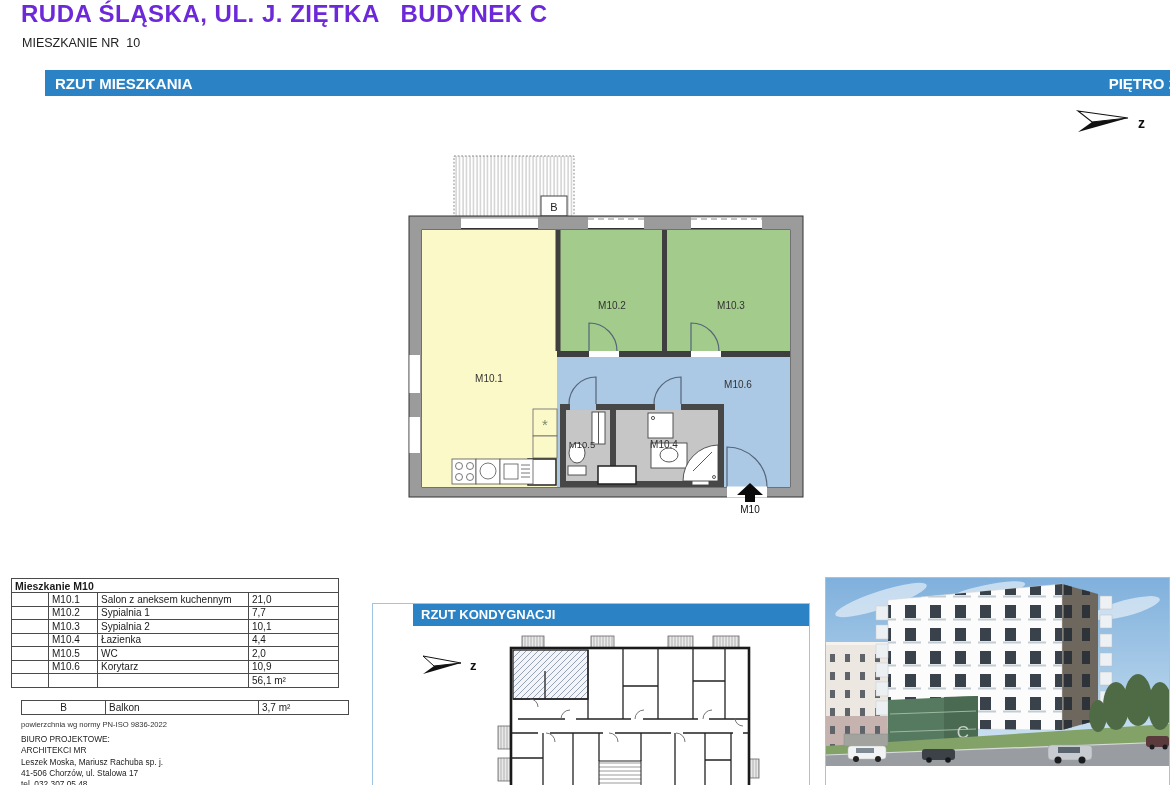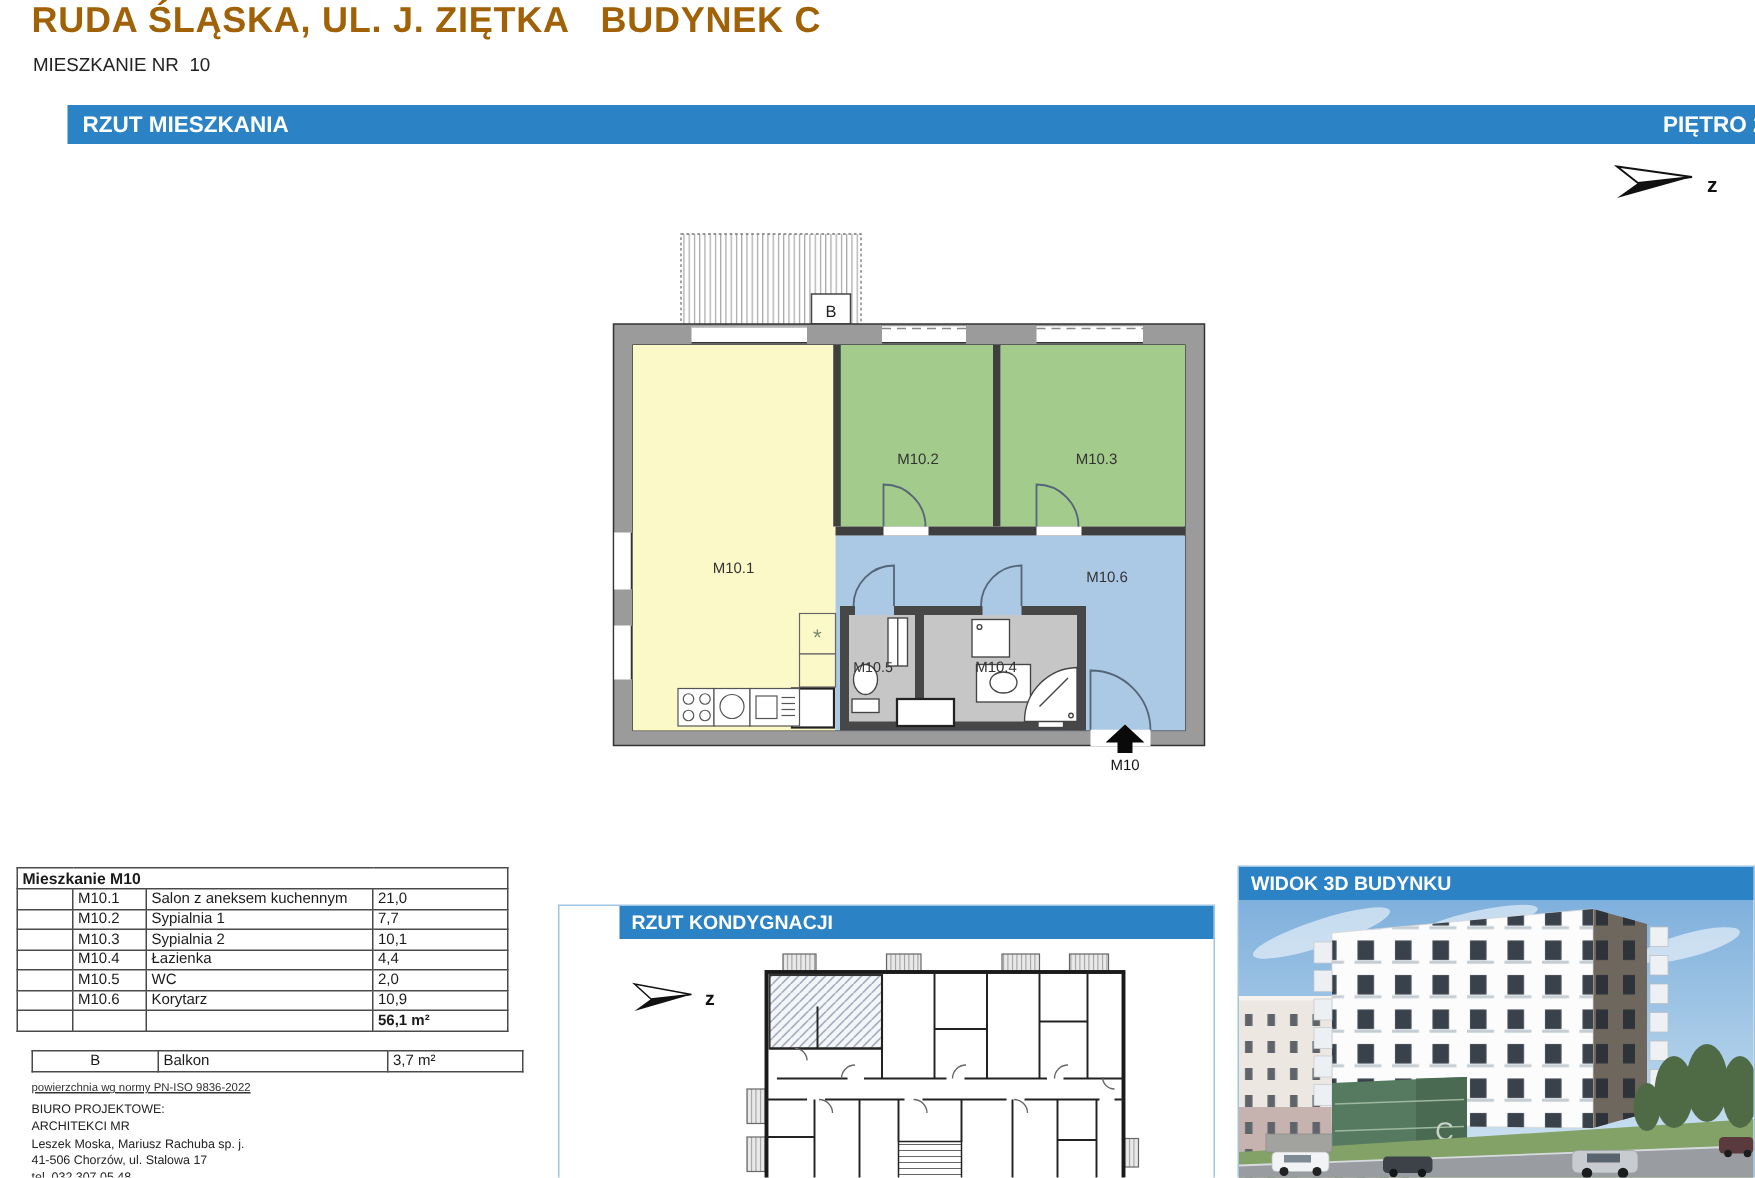--- a/index.html
+++ b/index.html
@@ -4,42 +4,42 @@
 <style>
   html,body{margin:0;padding:0;}
   body{
     width:1170px;height:785px;position:relative;overflow:hidden;
     background:#ffffff;
     font-family:"Liberation Sans","DejaVu Sans",sans-serif;
     color:#1a1a1a;
   }
   .abs{position:absolute;}
   
-  .doc-title{left:21px;top:0px;font-size:24px;font-weight:bold;letter-spacing:.5px;white-space:pre;color:#a16207;}
+  .doc-title{left:21px;top:0px;font-size:24px;font-weight:bold;letter-spacing:.5px;white-space:pre;color:#6d28d9;}
   .doc-subtitle{left:22px;top:36px;font-size:12.5px;color:#222;}
   .doc-subtitle .num{font-weight:normal;margin-left:7px;}
   .top-bar{left:21px;top:70px;width:1142px;height:26px;background:#2b83c5;color:#fff;
     display:flex;justify-content:space-between;align-items:center;padding:0 10px;box-sizing:border-box;
     font-size:15px;font-weight:bold;margin-left:24px;}
   
   .panel{border:1px solid #9fc5e3;background:#fff;box-sizing:border-box;}
   .panel-header{height:22px;background:#2b83c5;color:#fff;font-size:13px;font-weight:bold;
     line-height:22px;padding-left:8px;}
   #panel-floor{left:372px;top:603px;width:438px;height:203px;padding-left:40px;}
   #panel-3d{left:825px;top:577px;width:345px;height:212px;}
   
   table{border-collapse:collapse;table-layout:fixed;}
   #area-table{left:11px;top:578px;width:327px;}
   #area-table td{border:1px solid #4a4a4a;font-size:10px;height:12.5px;padding:0 3px;overflow:hidden;white-space:nowrap;}
   #area-table .thead td{font-weight:bold;font-size:10.5px;height:13px;}
-  #area-table .total td{font-weight:bold;}
+  #area-table .total td{font-weight:normal;}
   #balcony-table{left:21px;top:700px;width:327px;}
   #balcony-table td{border:1px solid #4a4a4a;font-size:10px;height:13px;padding:0 3px;white-space:nowrap;}
   #balcony-table .c-code{text-align:center;}
-  .norm-note{left:21px;top:720px;font-size:7.6px;color:#333;text-decoration:underline;}
+  .norm-note{left:21px;top:720px;font-size:7.6px;color:#333;}
   .office{left:21px;top:734px;font-size:8.3px;color:#222;line-height:11.3px;}
   svg{display:block;}
   text{font-family:"Liberation Sans","DejaVu Sans",sans-serif;}
 </style>
 </head>
 <body>
 
 <div class="abs doc-title">RUDA ŚLĄSKA, UL. J. ZIĘTKA   BUDYNEK C</div>
 <div class="abs doc-subtitle">
   <span>MIESZKANIE NR</span><span class="num">10</span>
@@ -300,21 +300,20 @@
     <rect x="186" y="135" width="42" height="27" fill="url(#p-stairs)" stroke="#222" stroke-width="1"></rect>
     <g stroke="#666" stroke-width="0.9" fill="none">
       <path d="M148,93 a9,9 0 0 1 9,-9 M222,93 a9,9 0 0 1 9,-9 M290,93 a9,9 0 0 1 9,-9
                M133,107 a9,9 0 0 1 9,9 M196,107 a9,9 0 0 1 9,9 M263,107 a9,9 0 0 1 9,9
                M117,73 a8,8 0 0 1 8,8 M330,100 a8,8 0 0 1 -8,-8"></path>
     </g>
   </svg>
 </div>
 
 <div id="panel-3d" class="abs panel">
-  <div class="panel-header">WIDOK 3D BUDYNKU</div>
   <svg width="343" height="188" viewBox="0 0 343 188">
     <defs>
       <linearGradient id="g-sky" x1="0" y1="0" x2="0" y2="1">
         <stop offset="0" stop-color="#7fb0dc"></stop>
           <stop offset="0.7" stop-color="#b8d5ec"></stop>
           <stop offset="1" stop-color="#dcebf6"></stop>
       </linearGradient>
       <pattern id="p-frontwin" width="25" height="23" patternUnits="userSpaceOnUse">
         <rect width="25" height="23" fill="none"></rect>
         <rect x="4" y="4" width="11" height="13" fill="#39414b"></rect>

